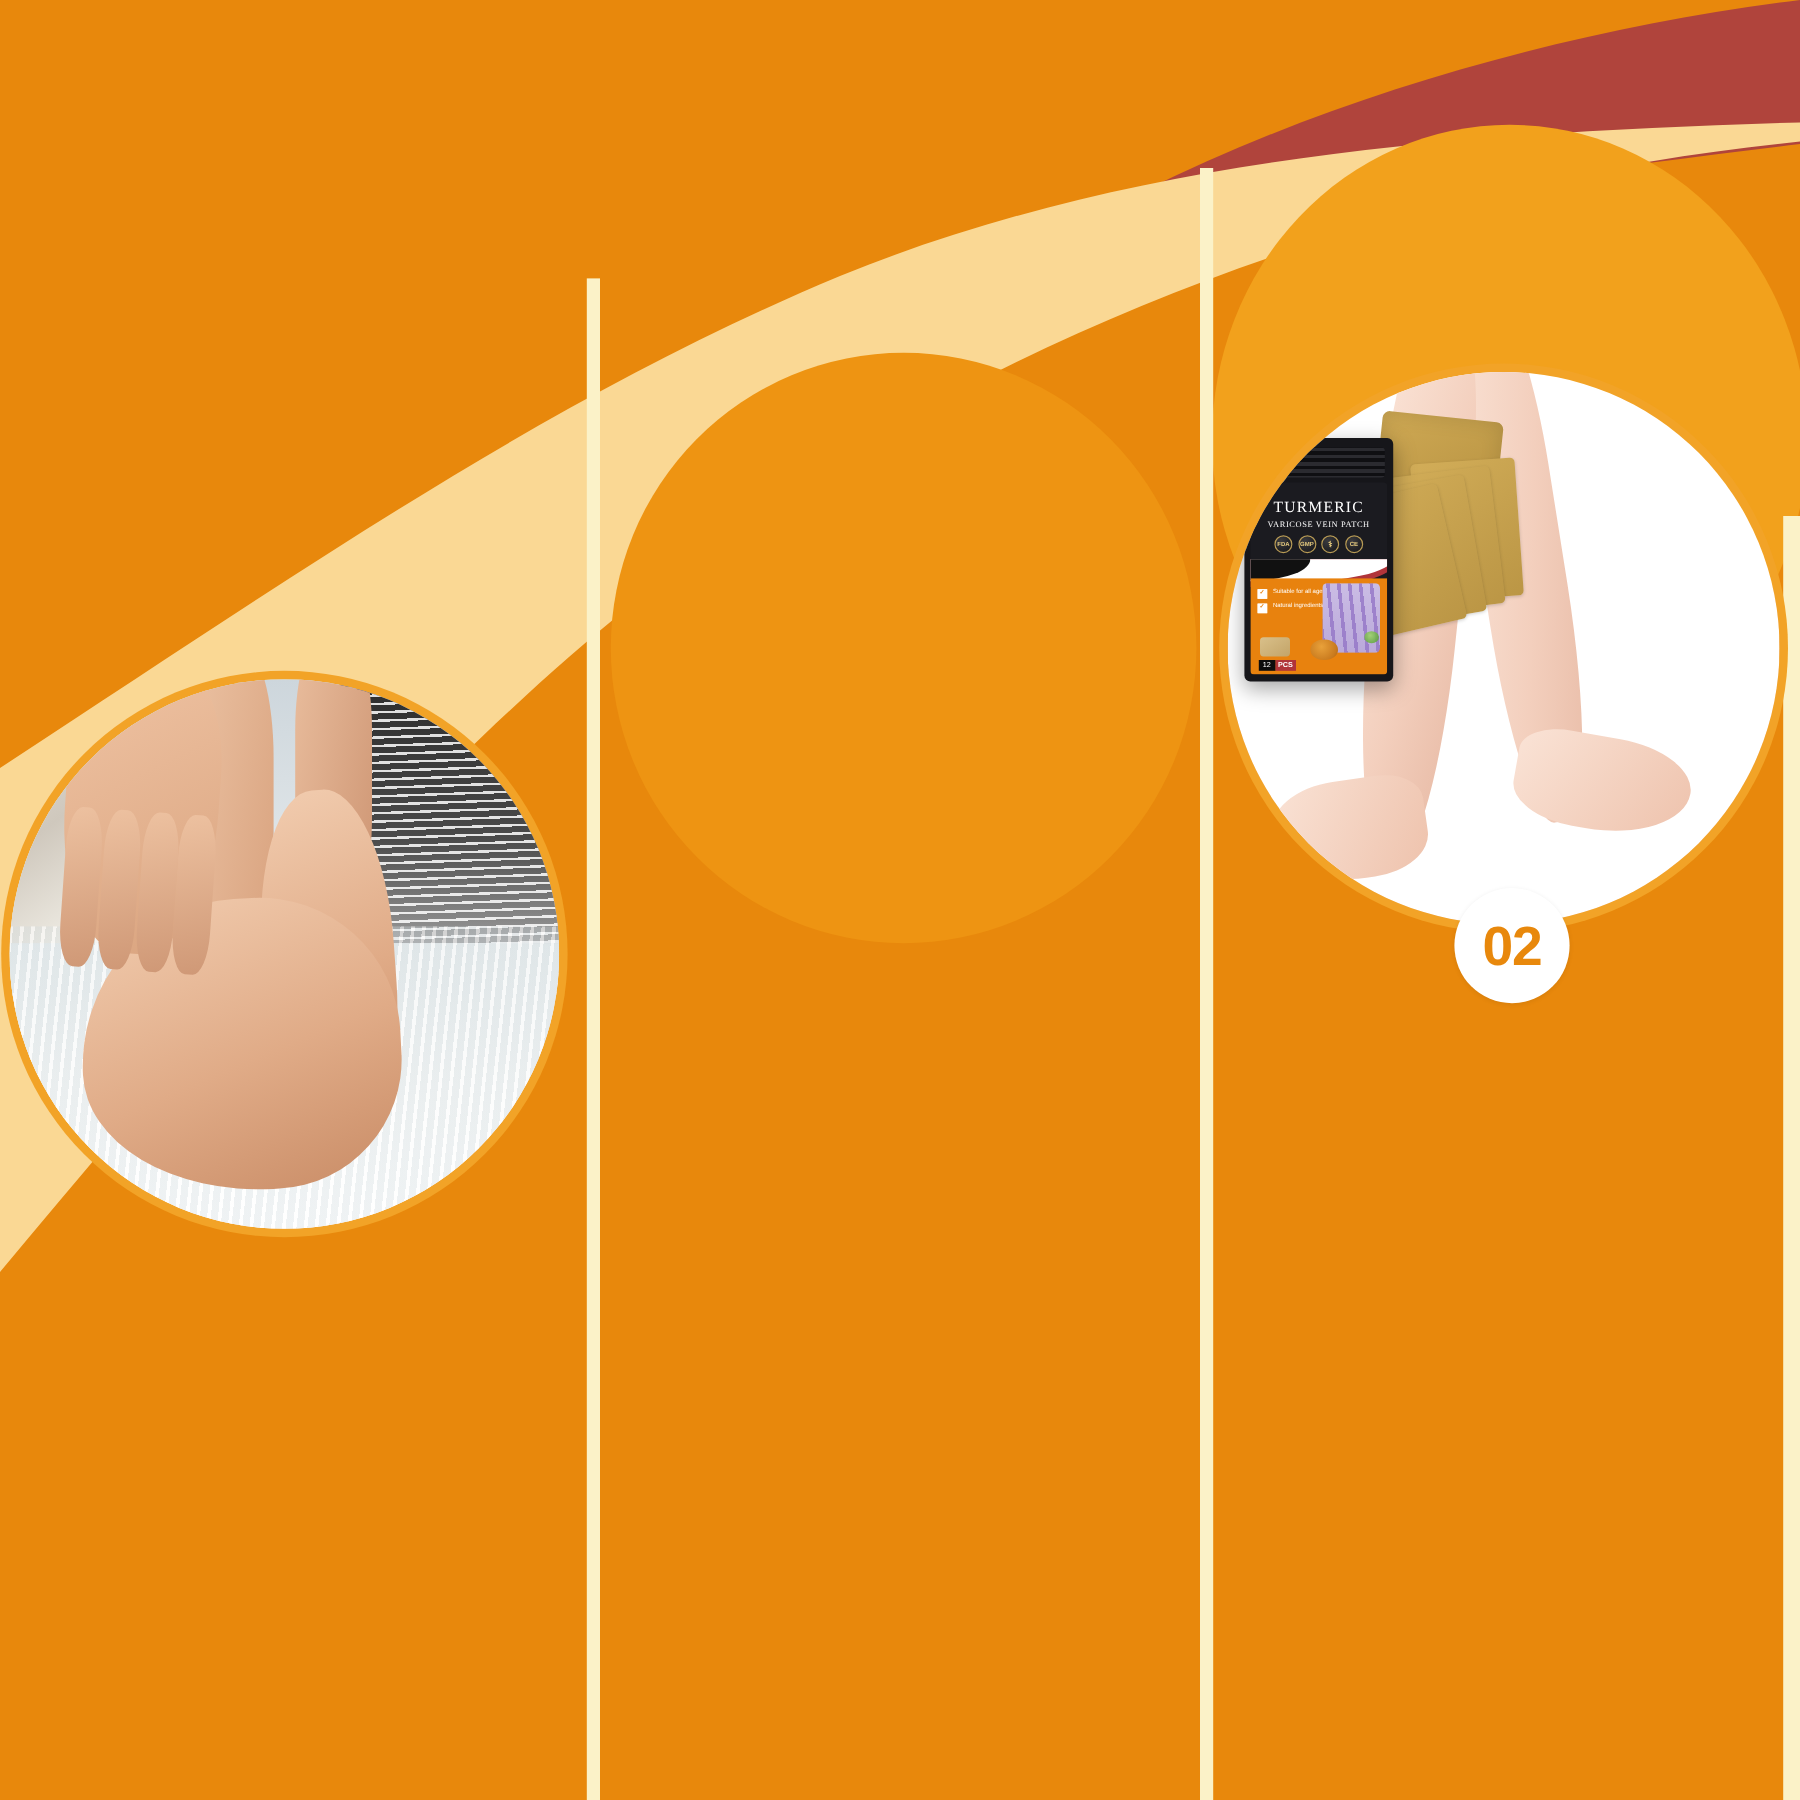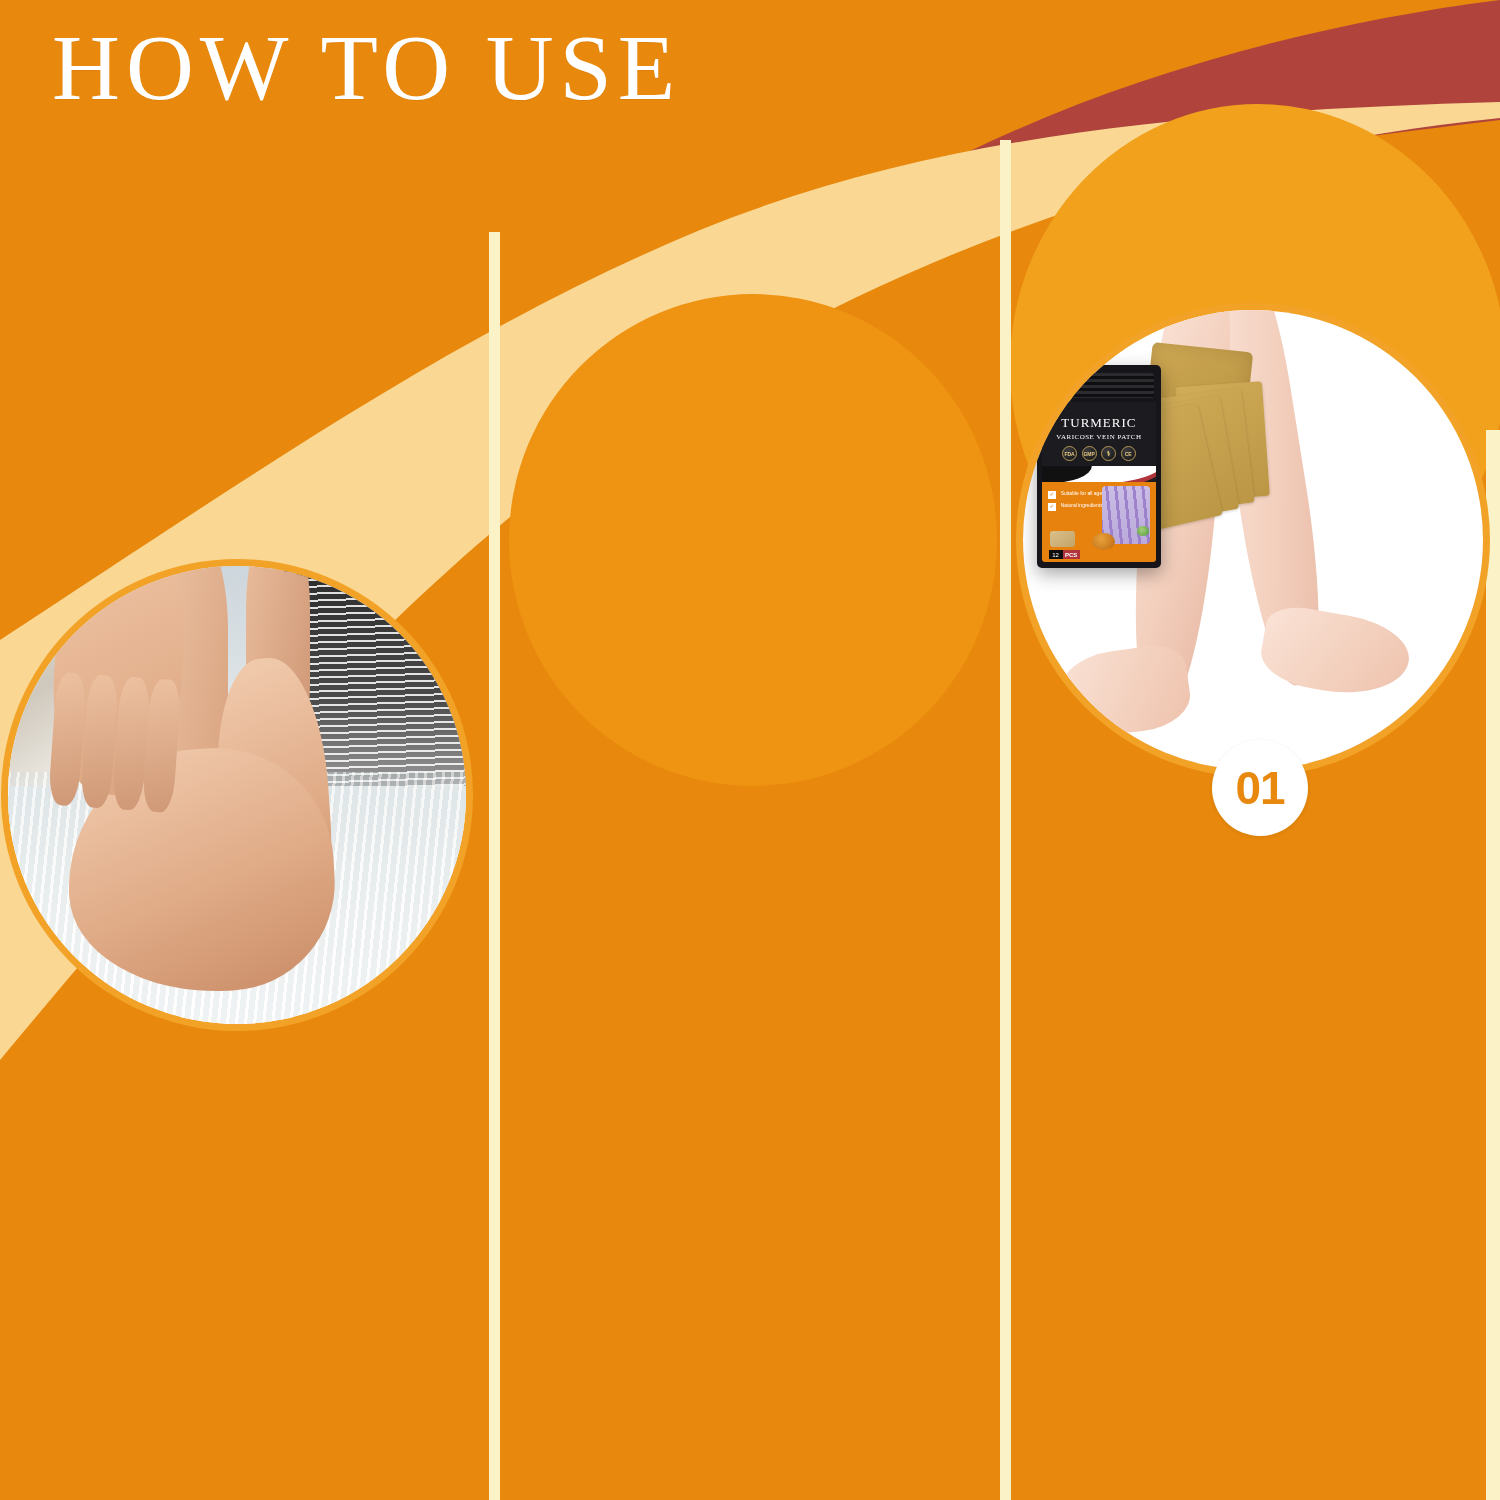--- a/index.html
+++ b/index.html
@@ -164,21 +164,20 @@
 
       <path d="M1500,150 C1300,200 1120,300 1010,430 C930,530 900,640 905,760
                L1500,760 Z" fill="#FAD894" opacity="0"></path>
 
       <ellipse cx="1258" cy="366" rx="248" ry="262" fill="#F2A11C"></ellipse>
 
       <ellipse cx="753" cy="540" rx="244" ry="246" fill="#EE9412"></ellipse>
     </svg>
   </div>
 
-  <div class="title">HOW TO USE</div>
 
   <div class="divider d1"></div>
   <div class="divider d2"></div>
   <div class="edge-right"></div>
 
   <div class="col col1">
 
     <div class="photo photo1">
       <div class="shower">
         <div class="marble"></div>
@@ -249,21 +248,21 @@
             <div class="patchstack" style="left:7%;bottom:18%;width:22%;height:20%;"></div>
             <div class="pcs" style="left:6%;bottom:3%;">
               <span class="n" style="width:14px;height:9px;font-size:6px;">12</span>
               <span class="p" style="width:17px;height:9px;font-size:6px;">PCS</span>
             </div>
           </div>
         </div>
       </div>
     </div>
 
-    <div class="numbadge nb2">01</div>
+    <div class="numbadge nb2">02</div>
 
   </div>
 
   <div class="col col3">
 
     
 
     
 
     

